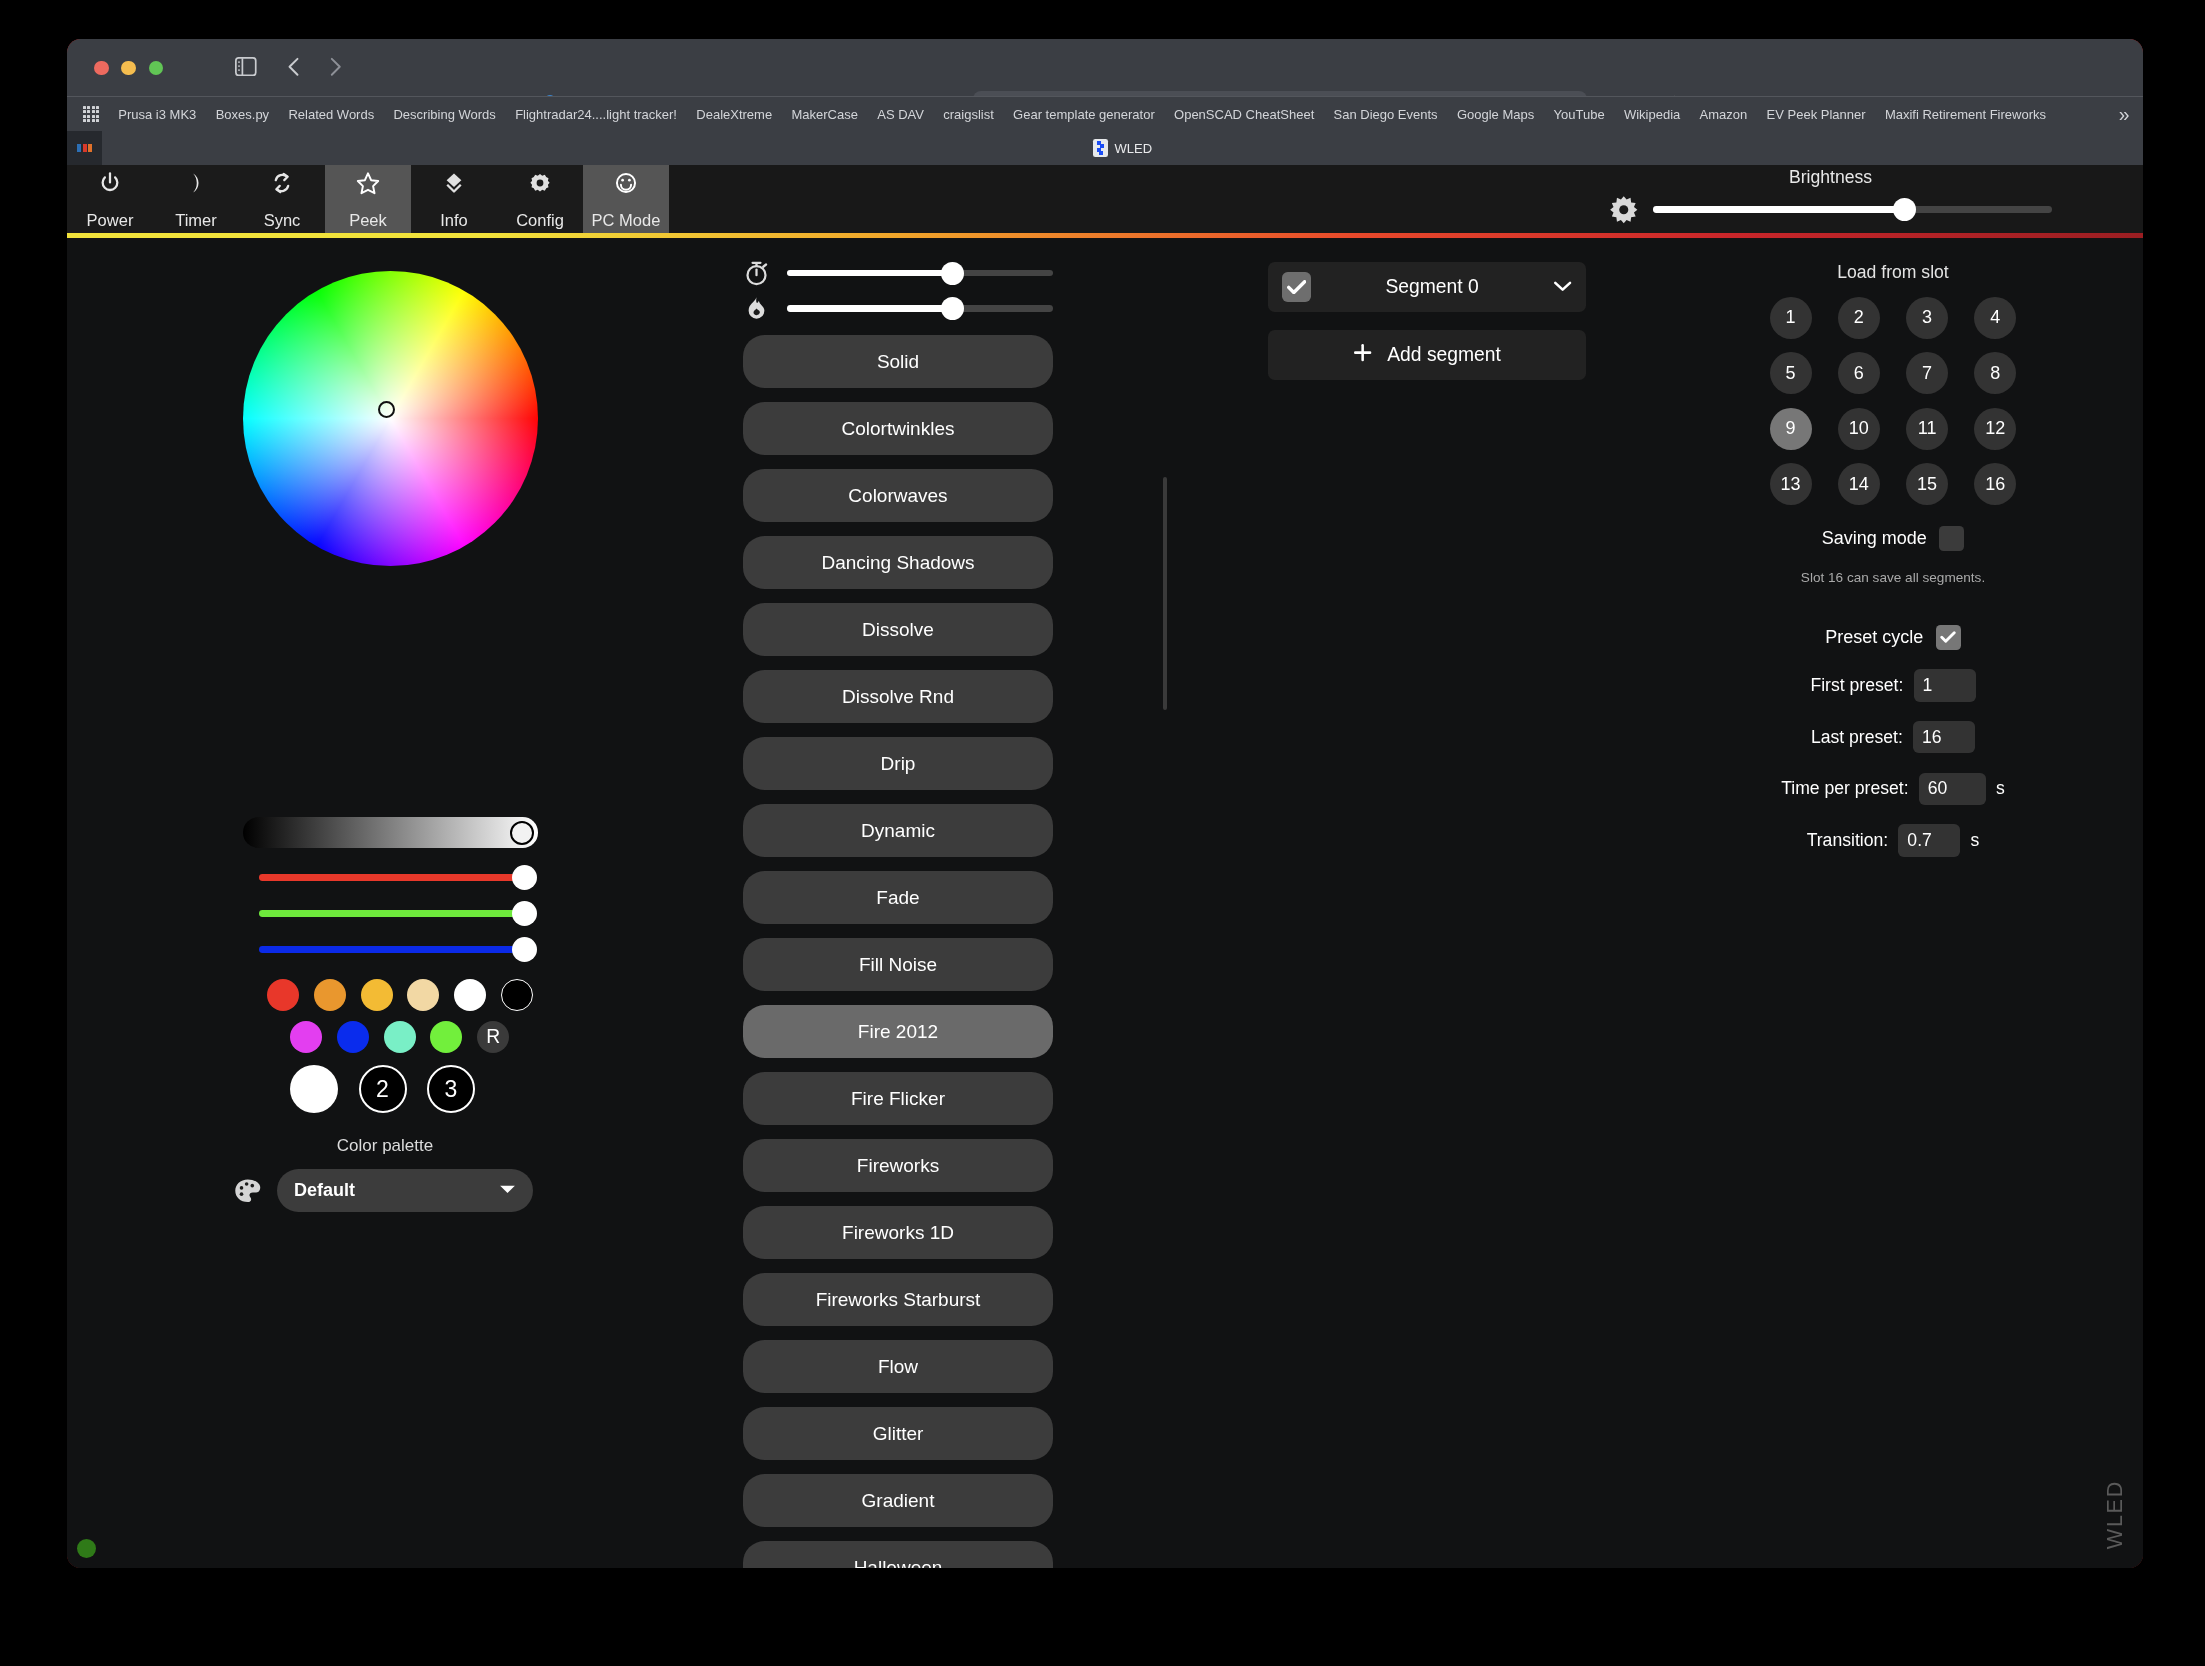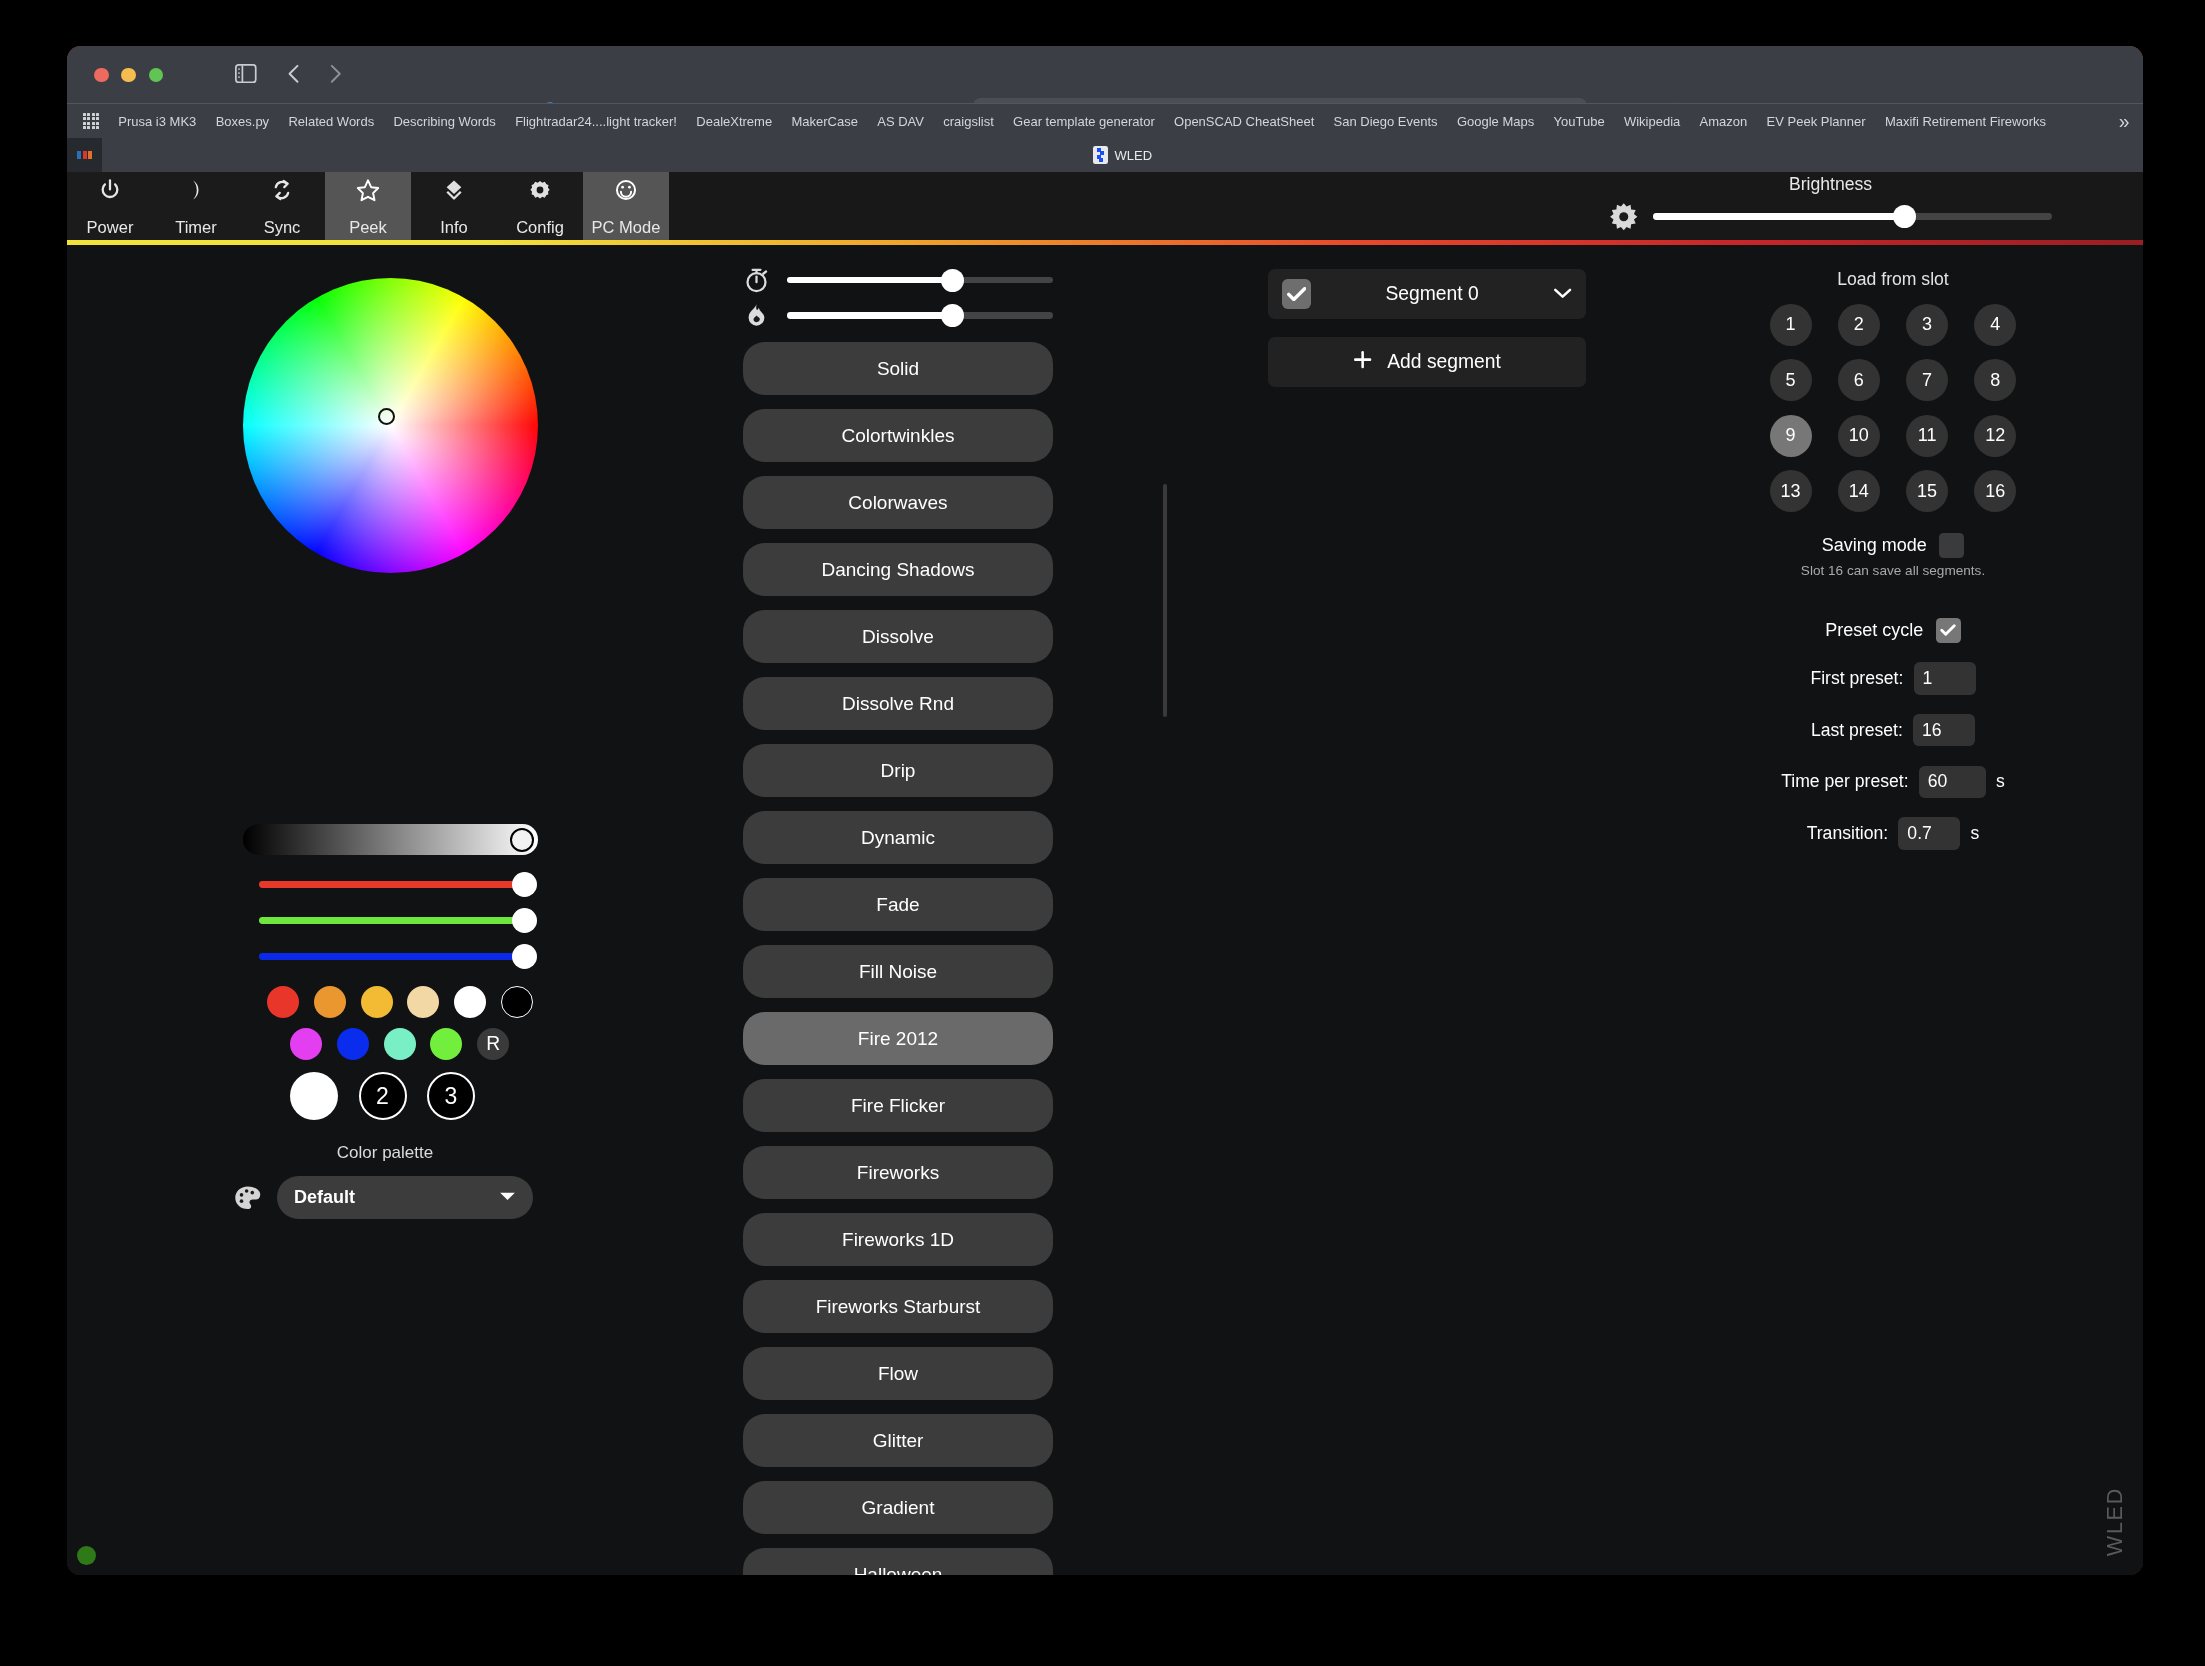--- a/index.html
+++ b/index.html
@@ -7,21 +7,21 @@
     width: 2205px; height: 1667px;
     background: #000;
     font-family: "Liberation Sans", sans-serif;
     overflow: hidden;
   }
   #root { position: relative; width: 2205px; height: 1667px; background: #000; }
 
   
   .browser {
     position: absolute;
-    left: 67px; top: 46px;
+    left: 67px; top: 39px;
     width: 2076px; height: 1529px;
     background: #b91c1c;
     border-radius: 13.6px;
     overflow: hidden;
     box-shadow: 0 0 23px rgba(0,0,0,.8);
   }
   .chrome-top {
     position: relative;
     height: 57px;
     background: #3b3e44;
@@ -213,21 +213,21 @@
   .slotgrid { margin: 13.6px auto 0; width: 273px; display:grid; grid-template-columns: repeat(4, 1fr); row-gap: 13.6px; justify-items:center; }
   .slot {
     width: 42px; height: 42px; border-radius: 50%;
     background:#333333; color:#fff; font-size: 18px;
     display:flex; align-items:center; justify-content:center;
   }
   .slot.active { background: #777777; }
   .savingrow { margin-top: 20.5px; display:flex; align-items:center; justify-content:center; gap: 12.5px; color:#fff; font-size: 18px; }
   .chk { width: 25px; height: 25px; border-radius: 4.5px; background:#3b3b3b; display:flex;align-items:center;justify-content:center; }
   .chk.on { background:#777777; }
-  .savenote { margin-top: 5px; text-align:center; color:#a9a9a9; font-size: 13.6px; }
+  .savenote { margin-top: 19px; text-align:center; color:#a9a9a9; font-size: 13.6px; }
   .cyclerow { margin-top: 40px; display:flex; align-items:center; justify-content:center; gap: 12.5px; color:#fff; font-size: 18px; }
 
   .fieldrow { margin-top: 19.3px; display:flex; align-items:center; justify-content:center; gap: 10.2px; color:#fff; font-size: 17.6px; }
   .numbox { background:#333333; border-radius: 5.7px; color:#fff; font-size:17.6px; padding: 5.7px 9px; min-width: 62px; }
   .numbox.w2 { min-width: 67px; }
   .unit { color:#fff; font-size:17.6px; }
 
   .statusdot { position:absolute; left: 10.2px; bottom: 10.2px; width: 19.3px; height: 19.3px; border-radius:50%; background:#2f7a18; }
   .wledmark {
     position:absolute; right: 14.8px; bottom: 19.3px;

